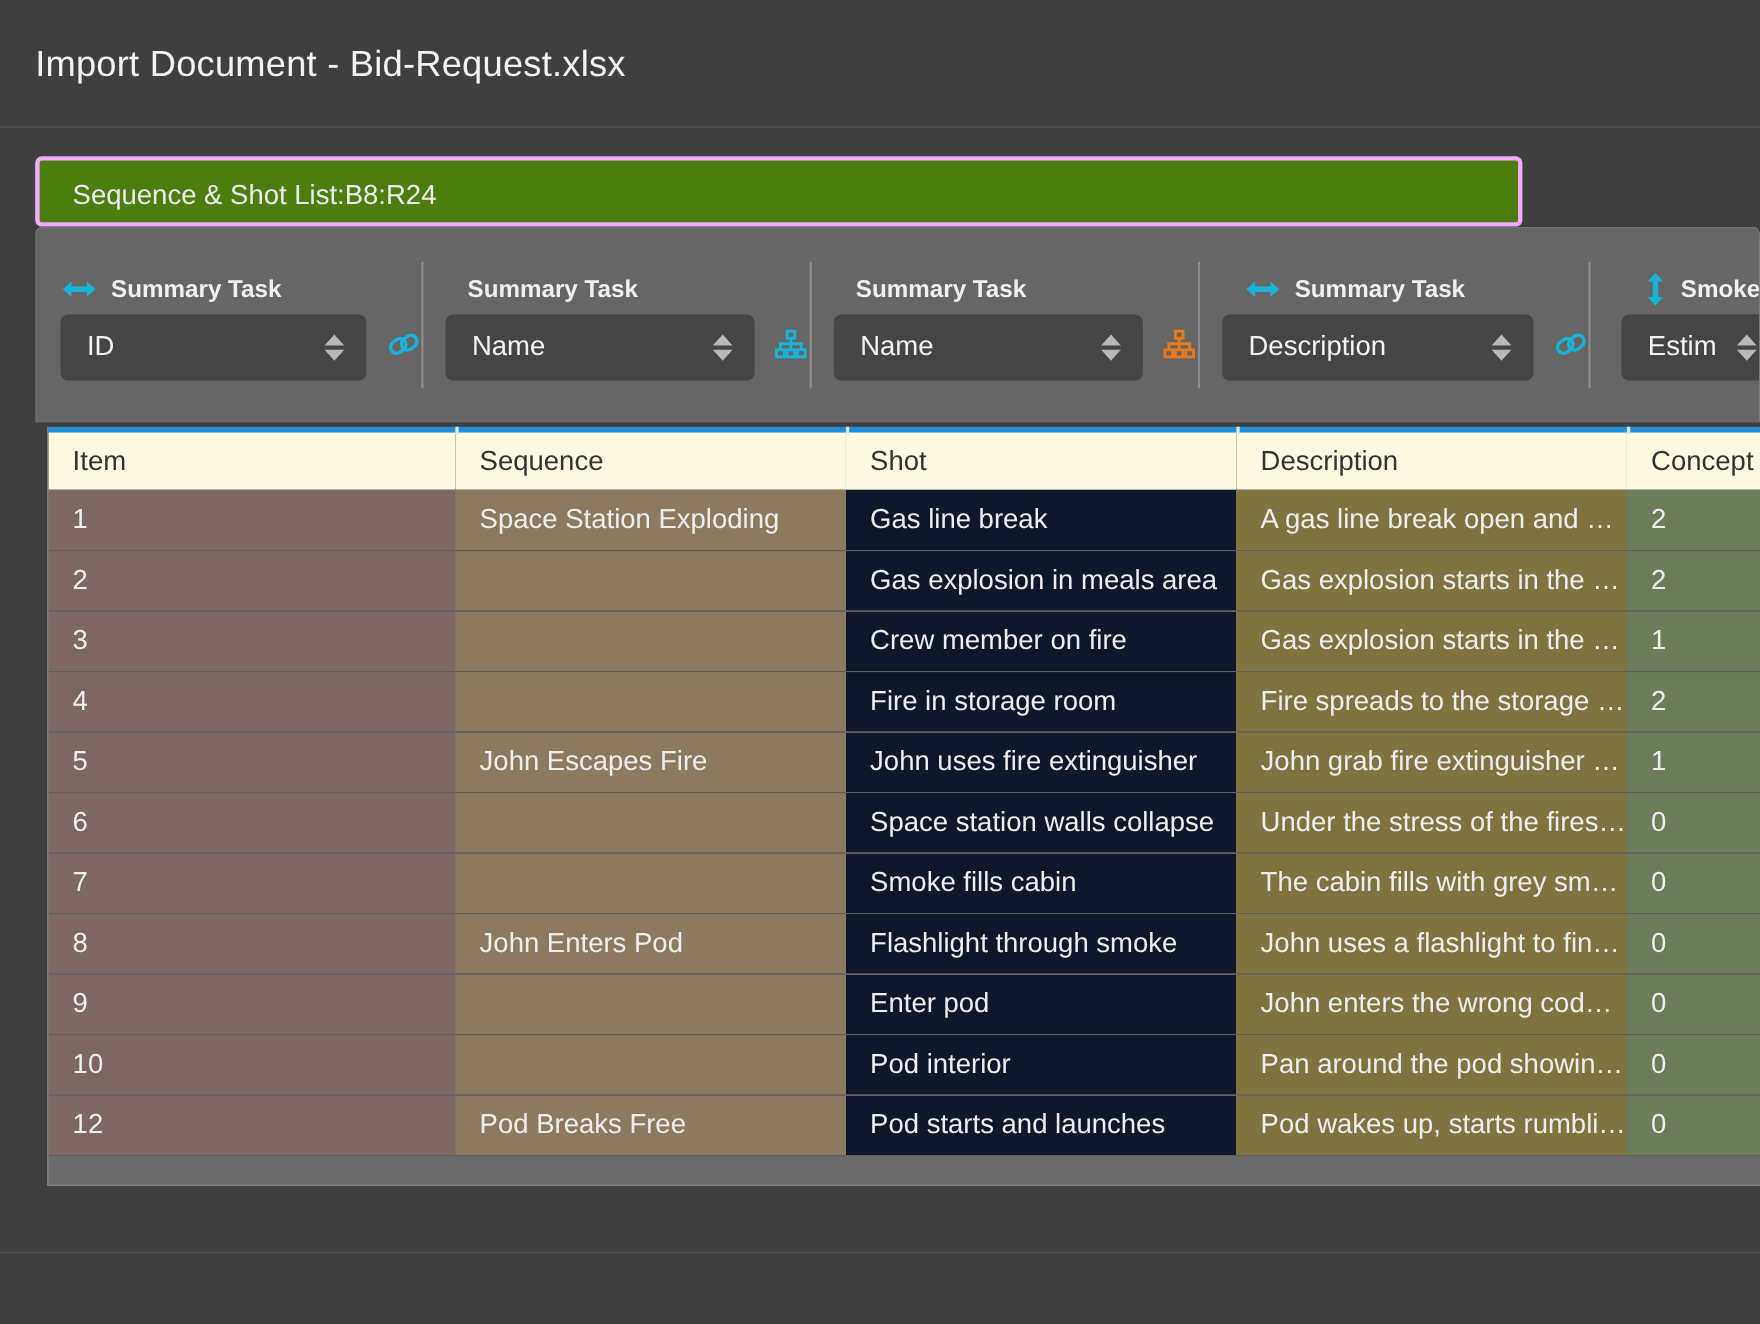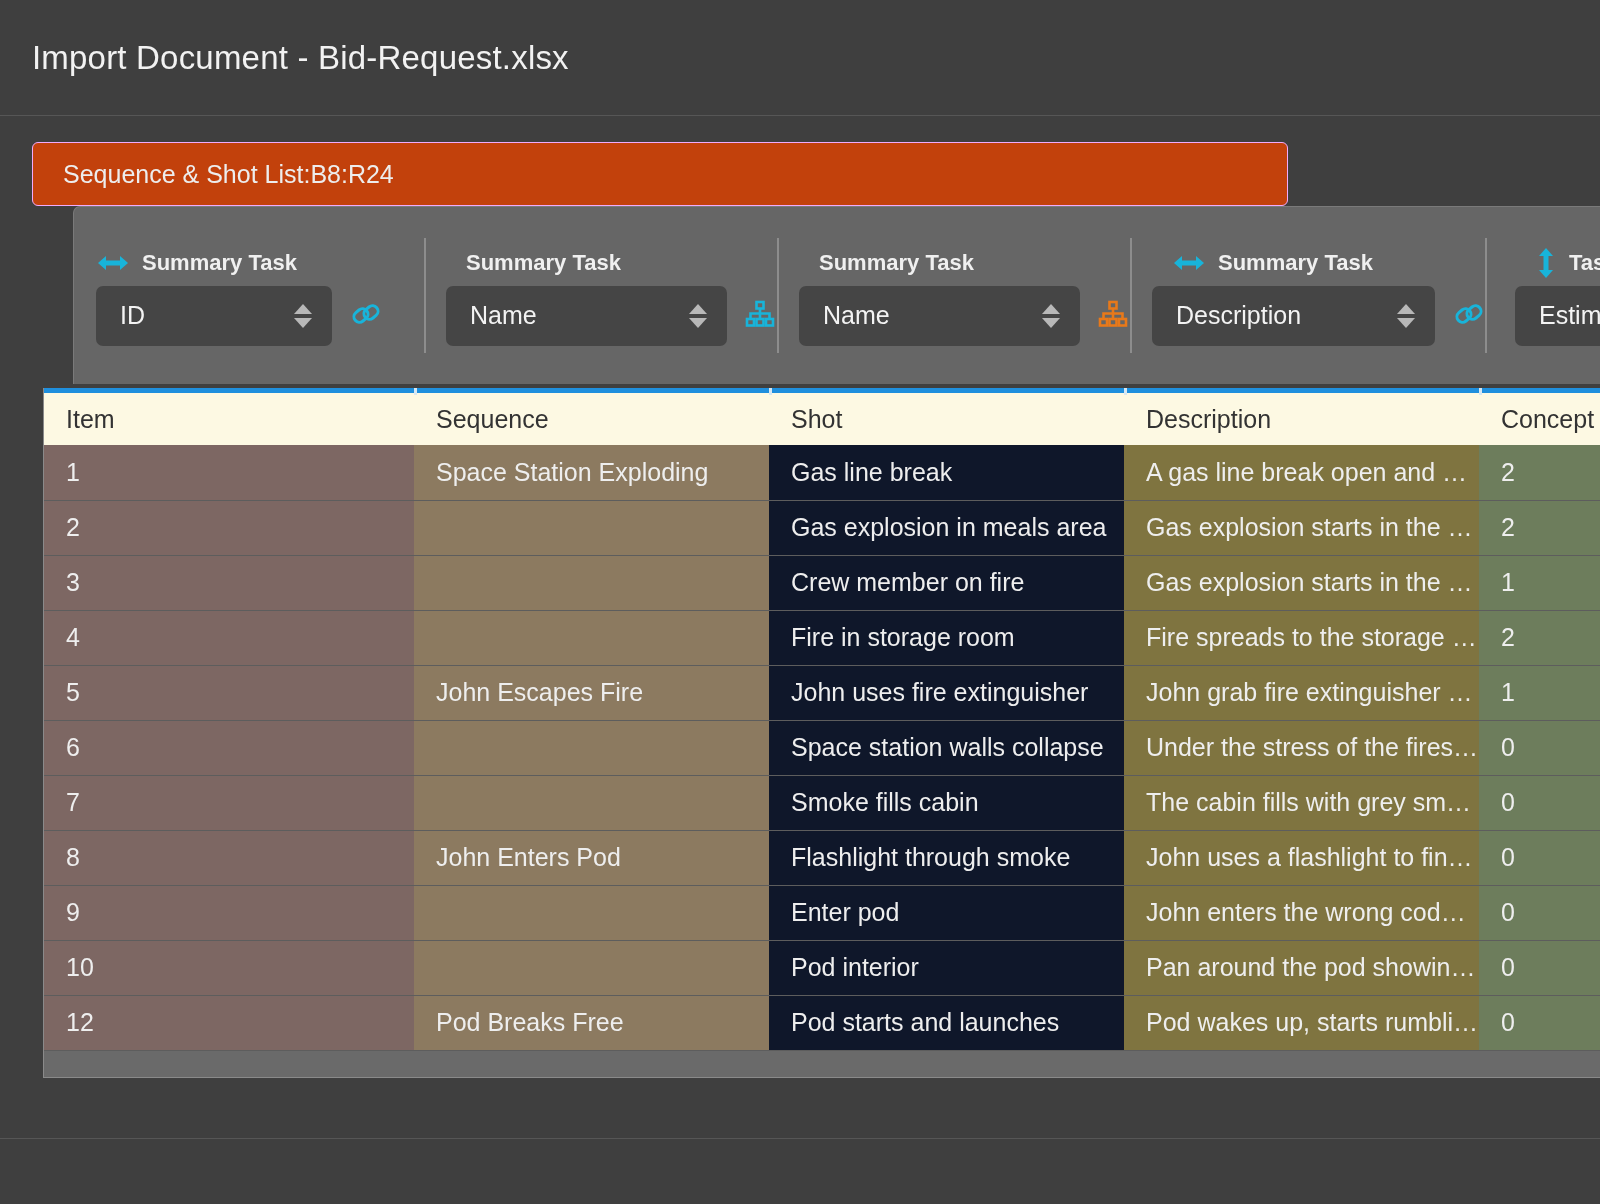--- a/index.html
+++ b/index.html
@@ -19,30 +19,30 @@
     border-bottom: 1px solid #565656;
     background: #3f3f3f;
   }
   .titlebar .title {
     color: #f2f2f2; font-size: 33px; font-weight: 400; letter-spacing: .2px;
   }
 
   
   .rangewrap { flex: 0 0 90px; padding: 26px 0 0 32px; }
   .rangefield {
-    width: 1256px; height: 64px;
-    border: 1px solid #f0abfc; border-radius: 6px;
-    background: #c2410c; color: #ededed;
+    width: 1352px; height: 64px;
+    border: 4px solid #f0abfc; border-radius: 6px;
+    background: #4d7c0f; color: #ededed;
     font-size: 25px; font-family: "Liberation Sans", sans-serif;
     padding: 0 0 0 30px; line-height: 62px;
     white-space: nowrap; overflow: hidden;
   }
 
   
-  .mapwrap { flex: 0 0 182px; padding: 0 0 0 32px; margin-left: 41px; }
+  .mapwrap { flex: 0 0 182px; padding: 0 0 0 32px; }
   .mappanel {
     position: relative;
     width: 1568px; height: 178px;
     background: #666666;
     border: 1px solid #7a7a7a; border-bottom: none;
     border-radius: 7px 7px 0 0;
     display: flex; align-items: stretch;
     overflow: hidden;
   }
   .mapcol {
@@ -140,21 +140,21 @@
         <div class="mapcol first" style="width:350px">
           <div class="maphead" style="padding-left:22px">
             <span class="icon">
               <svg width="34" height="22" viewBox="0 0 34 22">
                 <path d="M2 11 L10 4 L10 8.5 L24 8.5 L24 4 L32 11 L24 18 L24 13.5 L10 13.5 L10 18 Z" fill="#18b4da"></path>
               </svg>
             </span>
             <span class="hlabel">Summary Task</span>
           </div>
           <div class="maprow" style="padding-left:22px">
-            <div class="mapselect" style="width:236px">
+            <div class="mapselect" style="width:278px">
               <span>ID</span>
               <span class="stepper">
                 <i class="up"></i>
                 <i class="dn"></i>
               </span>
             </div>
             <span><span class="icon">
                 <svg width="32" height="32" viewBox="0 0 32 32">
                   <g fill="none" stroke="#18b4da" stroke-width="3">
                     <rect x="3.5" y="12" width="15" height="11" rx="5.5" transform="rotate(-40 11 17.5)"></rect>
@@ -245,21 +245,21 @@
           </div>
         </div>
         <div class="mapcol" style="width:160px">
           <div class="divider"></div>
           <div class="maphead" style="padding-left:50px">
             <span class="icon">
               <svg width="22" height="34" viewBox="0 0 22 34">
                 <path d="M11 2 L18 10 L13.5 10 L13.5 24 L18 24 L11 32 L4 24 L8.5 24 L8.5 10 L4 10 Z" fill="#18b4da"></path>
               </svg>
             </span>
-            <span class="hlabel">Task</span>
+            <span class="hlabel">Smoke</span>
           </div>
           <div class="maprow" style="padding-left:30px">
             <div class="mapselect" style="width:240px">
               <span>Estim</span>
               <span class="stepper">
                 <i class="up"></i>
                 <i class="dn"></i>
               </span>
             </div>
           </div>

